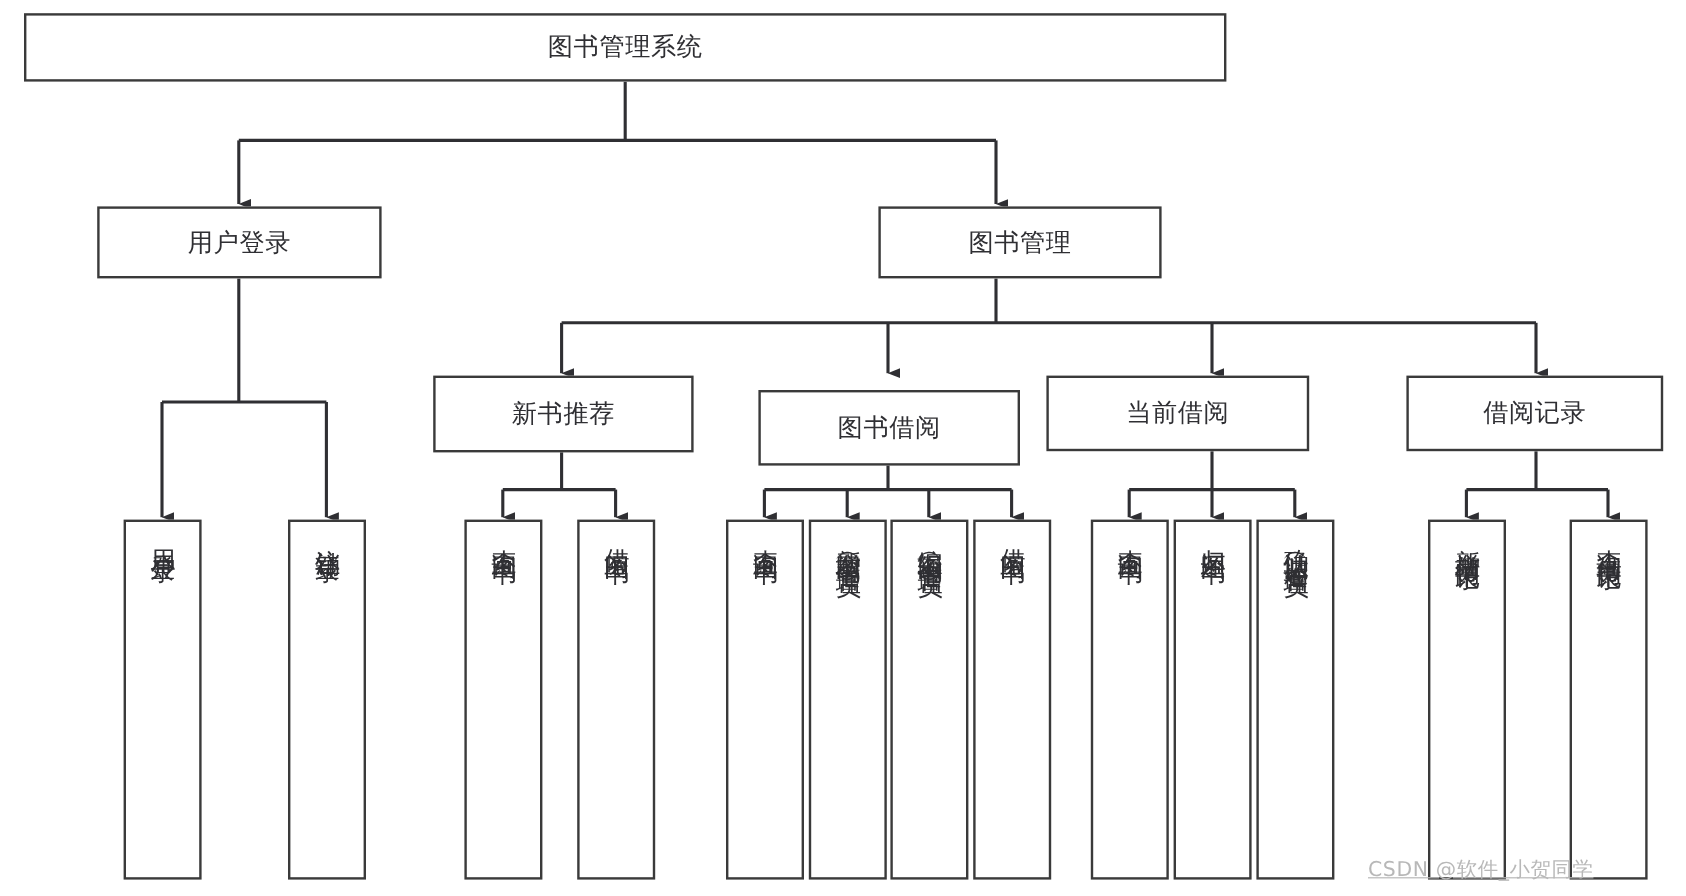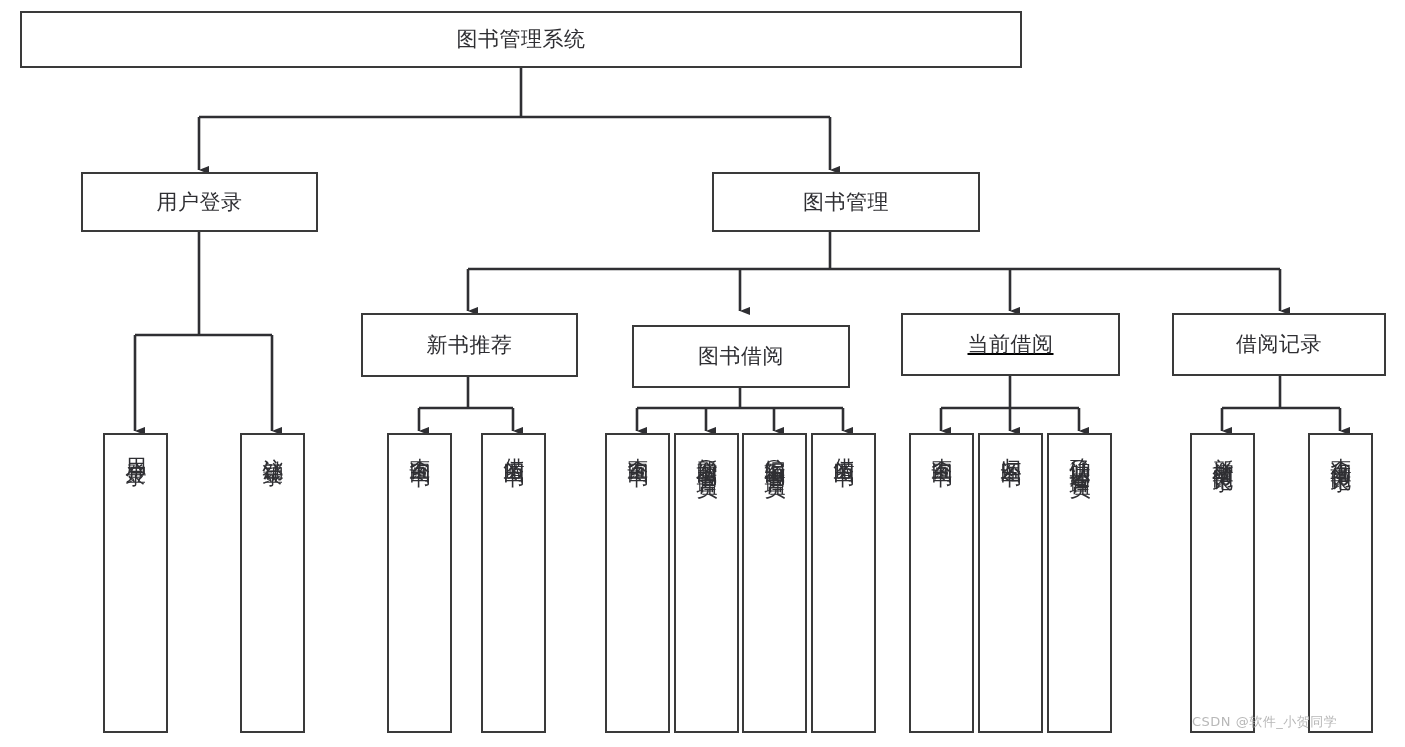--- a/index.html
+++ b/index.html
@@ -53,28 +53,29 @@
   .node.vertical .node-label {
     writing-mode: vertical-rl;
     text-orientation: upright;
     font-size: 21px;
     letter-spacing: 3px;
     line-height: 1;
     max-height: 288px;
   }
   .watermark {
     position: absolute;
-    left: 1192px;
+    left: 1140px;
     top: 713px;
-    font-size: 13px;
+    font-size: 17px;
     color: #b8b8b8;
     letter-spacing: 0.5px;
     z-index: 5;
     font-family: "DejaVu Sans", "Liberation Sans", sans-serif;
     white-space: pre;
+    text-decoration: underline;
   }
 </style>
 </head>
 <body>
 
 <div id="diagram-root">
 
   <svg id="edge-layer" viewBox="0 0 1405 747" xmlns="http://www.w3.org/2000/svg">
     <defs>
       <marker id="arrowhead" markerWidth="9" markerHeight="11" refX="4.2" refY="10.4" orient="auto" markerUnits="userSpaceOnUse">
@@ -125,31 +126,31 @@
     </g>
   </svg>
 
   <div class="node horizontal" style="left:20px; top:11px; width:1002px; height:57px;">
     <span class="node-label">图书管理系统</span>
   </div>
 
   <div class="node horizontal" style="left:81px; top:172px; width:237px; height:60px;">
     <span class="node-label">用户登录</span>
   </div>
-  <div class="node horizontal" style="left:712px; top:172px; width:268px; height:60px;justify-content:center;">
+  <div class="node horizontal" style="left:732px; top:172px; width:236px; height:60px;justify-content:center;">
     <span class="node-label">图书管理</span>
   </div>
 
   <div class="node horizontal" style="left:361px; top:313px; width:217px; height:64px;">
     <span class="node-label">新书推荐</span>
   </div>
   <div class="node horizontal" style="left:632px; top:313px; width:218px; height:63px;margin-top:12px;">
     <span class="node-label">图书借阅</span>
   </div>
-  <div class="node horizontal" style="left:901px; top:313px; width:219px; height:63px;text-decoration:underline;">
+  <div class="node horizontal" style="left:872px; top:313px; width:219px; height:63px;">
     <span class="node-label">当前借阅</span>
   </div>
   <div class="node horizontal" style="left:1172px; top:313px; width:214px; height:63px;">
     <span class="node-label">借阅记录</span>
   </div>
 
   <div class="node vertical" style="left:103px; top:433px; width:65px; height:300px;">
     <span class="node-label">用户登录</span>
   </div>
   <div class="node vertical" style="left:240px; top:433px; width:65px; height:300px;">

